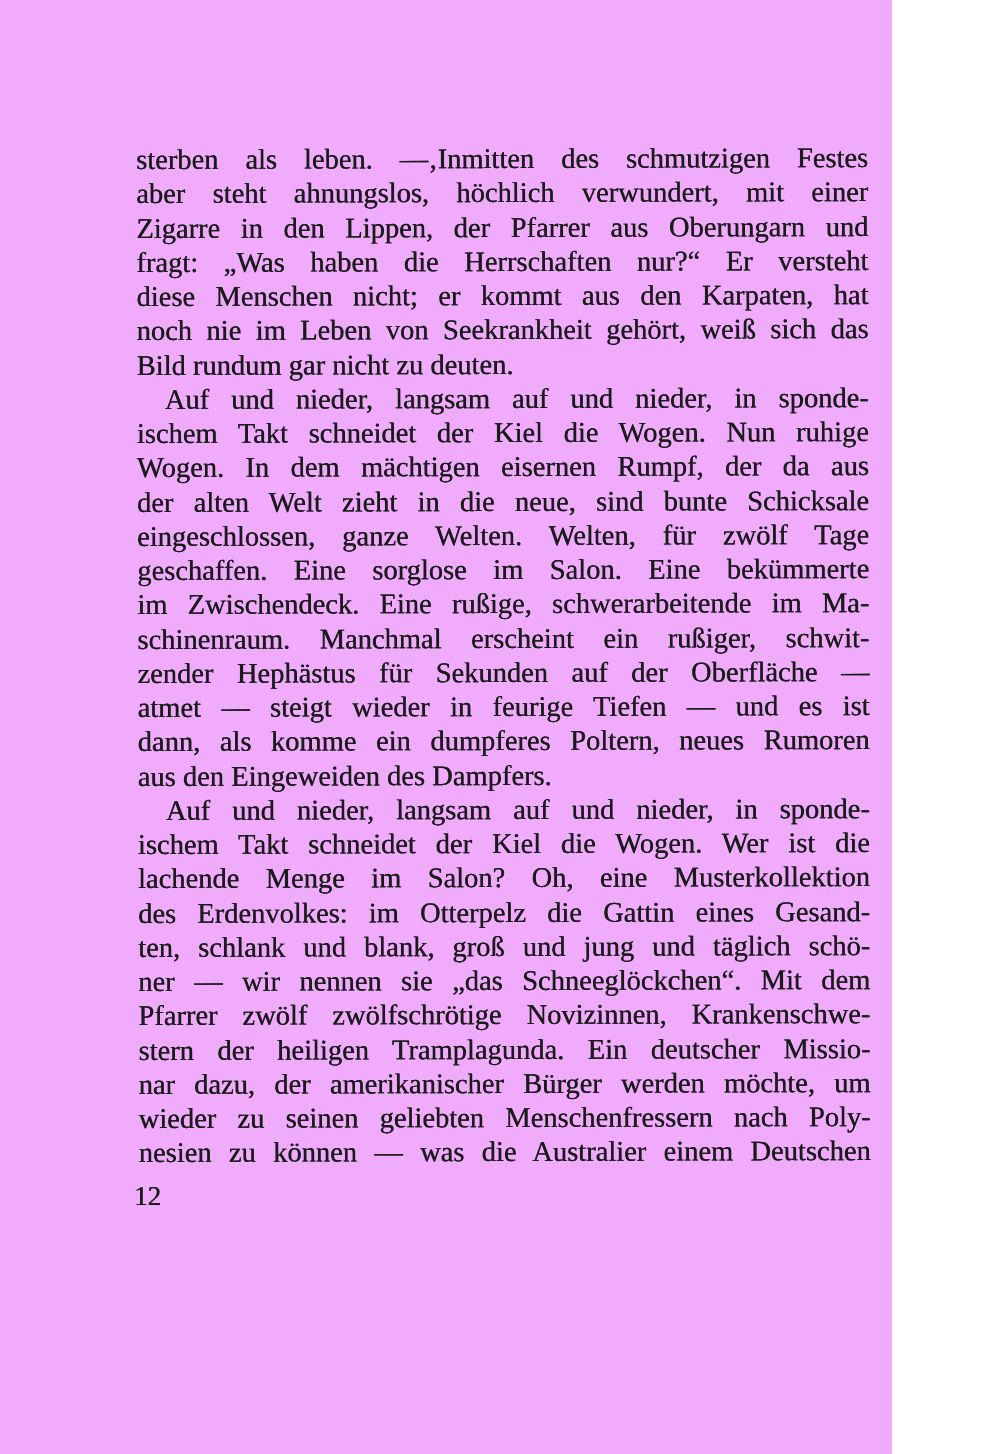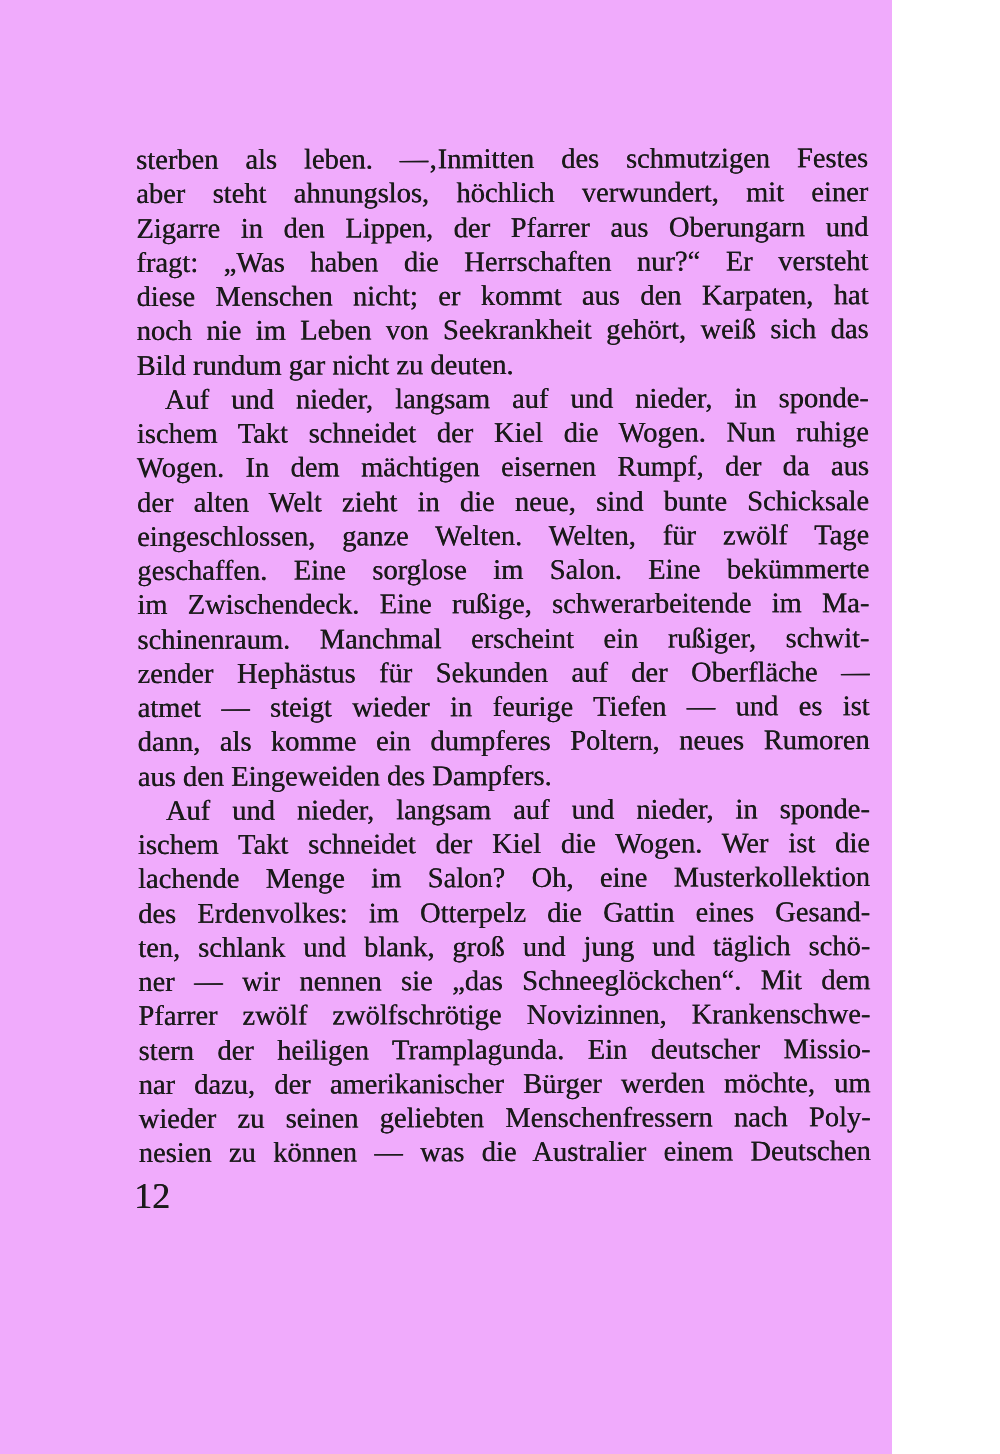--- a/index.html
+++ b/index.html
@@ -38,21 +38,21 @@
     white-space: normal;
   }
   .line.first-indent {
     text-indent: 28px;
   }
   .page-number {
     position: absolute;
     left: 134px;
     top: 1181px;
     color: #1b1b1b;
-    font-size: 36px;
+    font-size: 27px;
     line-height: 30px;
     text-shadow: 0.4px 0 0 #1b1b1b;
   }
   .edge-mark {
     position: absolute;
     display: block;
   }
 </style>
 </head>
 <body>

